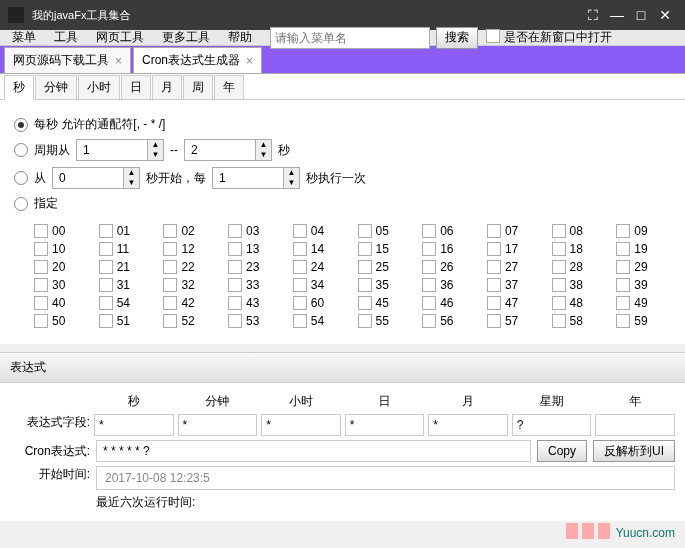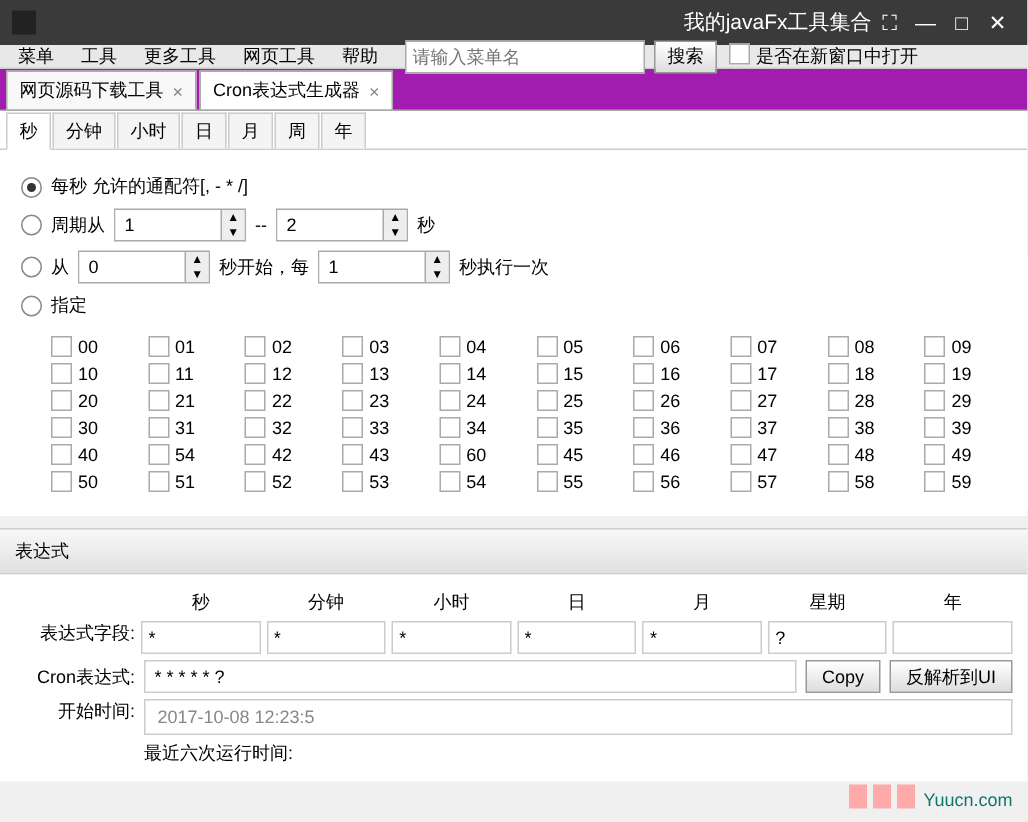--- a/index.html
+++ b/index.html
@@ -1,26 +1,26 @@
 <!DOCTYPE html>
 <html><head>
 <meta charset="utf-8">
 <style>
 * { box-sizing: border-box; margin: 0; padding: 0; font-family: "Microsoft YaHei", sans-serif; font-size: 12px; }
 body { background: #f0f0f0; width: 685px; height: 548px; overflow: hidden; }
 .titlebar { background: #3a3a3a; color: #fff; height: 30px; display: flex; align-items: center; padding: 0 8px; }
 .titlebar .icon { width: 16px; height: 16px; background: #222; margin-right: 8px; }
-.titlebar .title { flex: 1; font-size: 14px; text-align: right; }
+.titlebar .title { flex: 1; font-size: 11px; }
 .titlebar .winbtn { width: 24px; text-align: center; cursor: pointer; font-size: 14px; }
 .menubar { background: #e8e8e8; height: 16px; display: flex; align-items: center; padding: 0 4px; gap: 2px; border-bottom: 1px solid #ccc; }
 .menubar .mitem { padding: 4px 8px; cursor: pointer; }
 .menubar .search { margin-left: 8px; width: 160px; height: 22px; border: 1px solid #aaa; padding: 0 4px; background: #fff; color: #be185d; }
 .menubar .sbtn { height: 22px; padding: 0 8px; margin-left: 4px; border: 1px solid #999; background: linear-gradient(#fff,#ddd); cursor: pointer; }
 .menubar .chk { margin-left: 6px; display:flex; gap:4px; }
-.tabs { background: #a21caf; height: 28px; display: flex; align-items: flex-end; padding: 0 4px; border-bottom: 1px solid #aaa; }
+.tabs { background: #8b5cf6; height: 28px; display: flex; align-items: flex-end; padding: 0 4px; border-bottom: 1px solid #aaa; }
 .tabs .tab { background: #f8f8f8; border: 1px solid #aaa; border-bottom: none; padding: 4px 8px; margin-right: 2px; display: flex; align-items: center; gap: 6px; cursor: pointer; }
 .tabs .tab.active { background: #fff; }
 .tabs .tab .x { color: #888; cursor: pointer; }
 .subtabs { background: #fff; height: 26px; display: flex; align-items: flex-end; padding: 2px 4px 0; border-bottom: 1px solid #ccc; }
 .subtabs .stab { border: 1px solid #ccc; border-bottom: none; padding: 3px 8px; margin-right: 1px; cursor: pointer; background: #f4f4f4; }
 .subtabs .stab.active { background: #fff; border-bottom: 1px solid #fff; position: relative; top: 1px; }
 .content { background: #fff; padding: 10px 14px; }
 .row { display: flex; align-items: center; margin: 6px 0; gap: 6px; }
 .radio { width: 14px; height: 14px; border: 1px solid #888; border-radius: 50%; display: inline-flex; align-items: center; justify-content: center; cursor: pointer; }
 .radio.sel::after { content: ""; width: 6px; height: 6px; background: #333; border-radius: 50%; }
@@ -55,22 +55,22 @@
   <div class="title">我的javaFx工具集合</div>
   <div class="winbtn">⛶</div>
   <div class="winbtn">—</div>
   <div class="winbtn">□</div>
   <div class="winbtn">✕</div>
 </div>
 
 <div class="menubar">
   <div class="mitem">菜单</div>
   <div class="mitem">工具</div>
+  <div class="mitem">网页工具</div>
   <div class="mitem">更多工具</div>
-  <div class="mitem">网页工具</div>
   <div class="mitem">帮助</div>
   <input class="search" placeholder="请输入菜单名" style="">
   <button class="sbtn">搜索</button>
   <label class="chk">
     <span class="ck"></span>
     <span>是否在新窗口中打开</span>
   </label>
 </div>
 
 <div class="tabs">

